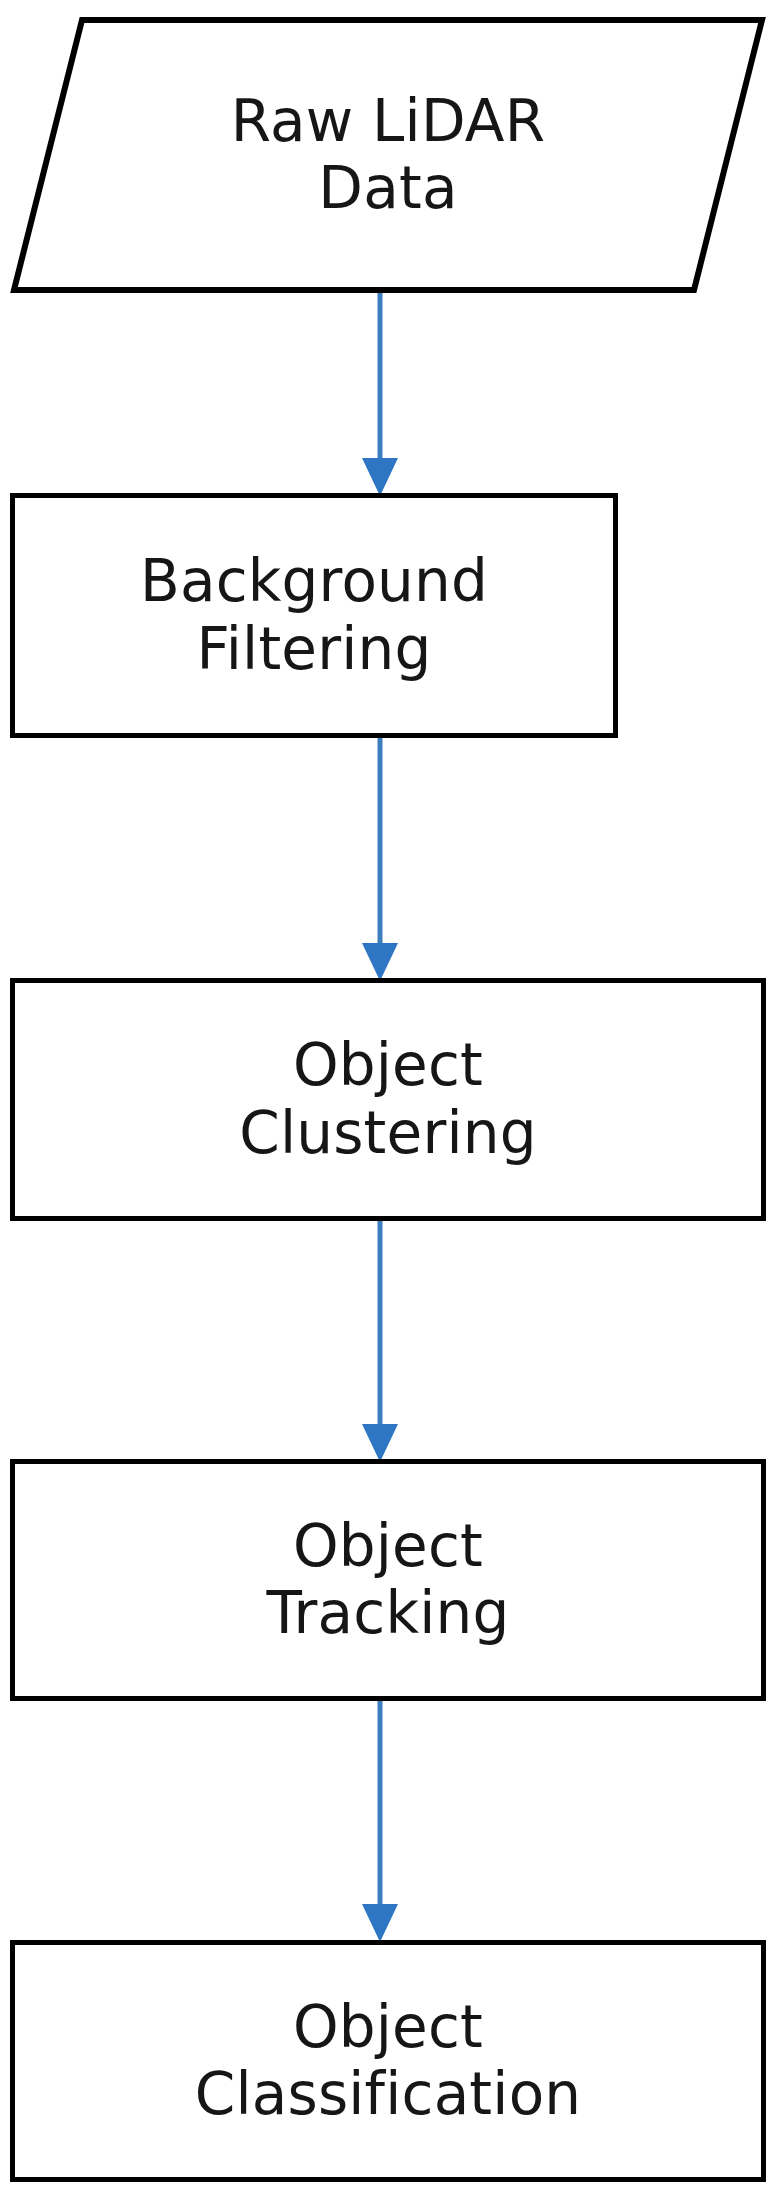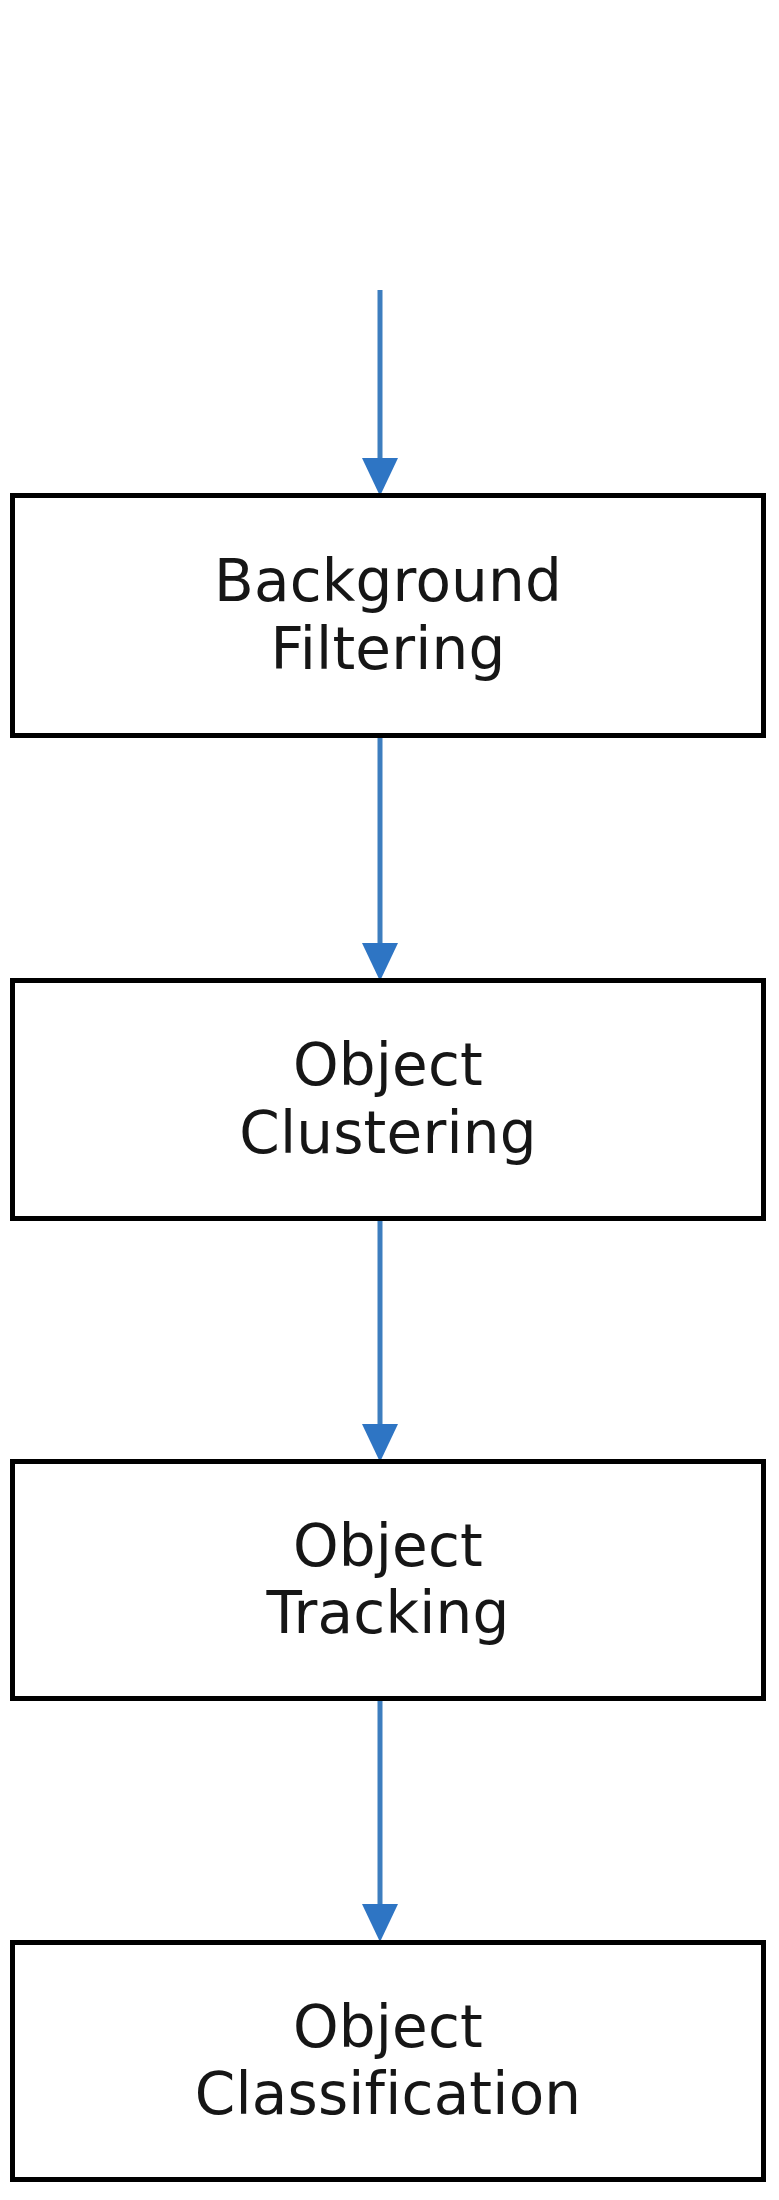--- a/index.html
+++ b/index.html
@@ -85,22 +85,29 @@
     </svg>
   </div>
 
   <div class="connector" style="left:340px; top:1698px; width:80px; height:250px;">
     <svg width="80" height="250" viewBox="0 0 80 250">
       <line x1="40" y1="0" x2="40" y2="210" stroke="#3D7EBF" stroke-width="5"></line>
       <polygon points="22,206 58,206 40,244" fill="#2E75C4"></polygon>
     </svg>
   </div>
 
+  <div class="node io-shape" style="left:10px; top:16px; width:756px; height:278px;">
+    <svg width="756" height="278" viewBox="0 0 756 278">
+      <polygon points="72,4 752,4 684,274 4,274" fill="#ffffff" stroke="#000000" stroke-width="6" stroke-linejoin="miter"></polygon>
+    </svg>
+    <div class="node-label">Raw LiDAR
+Data</div>
+  </div>
 
-  <div class="node process-box" style="left:10px; top:493px; width:756px; height:245px;">
+  <div class="node process-box" style="left:10px; top:493px; width:608px; height:245px;">
     <div class="node-label">Background
 Filtering</div>
   </div>
 
   <div class="node process-box" style="left:10px; top:978px; width:756px; height:243px;">
     <div class="node-label">Object
 Clustering</div>
   </div>
 
   <div class="node process-box" style="left:10px; top:1459px; width:756px; height:242px;">

